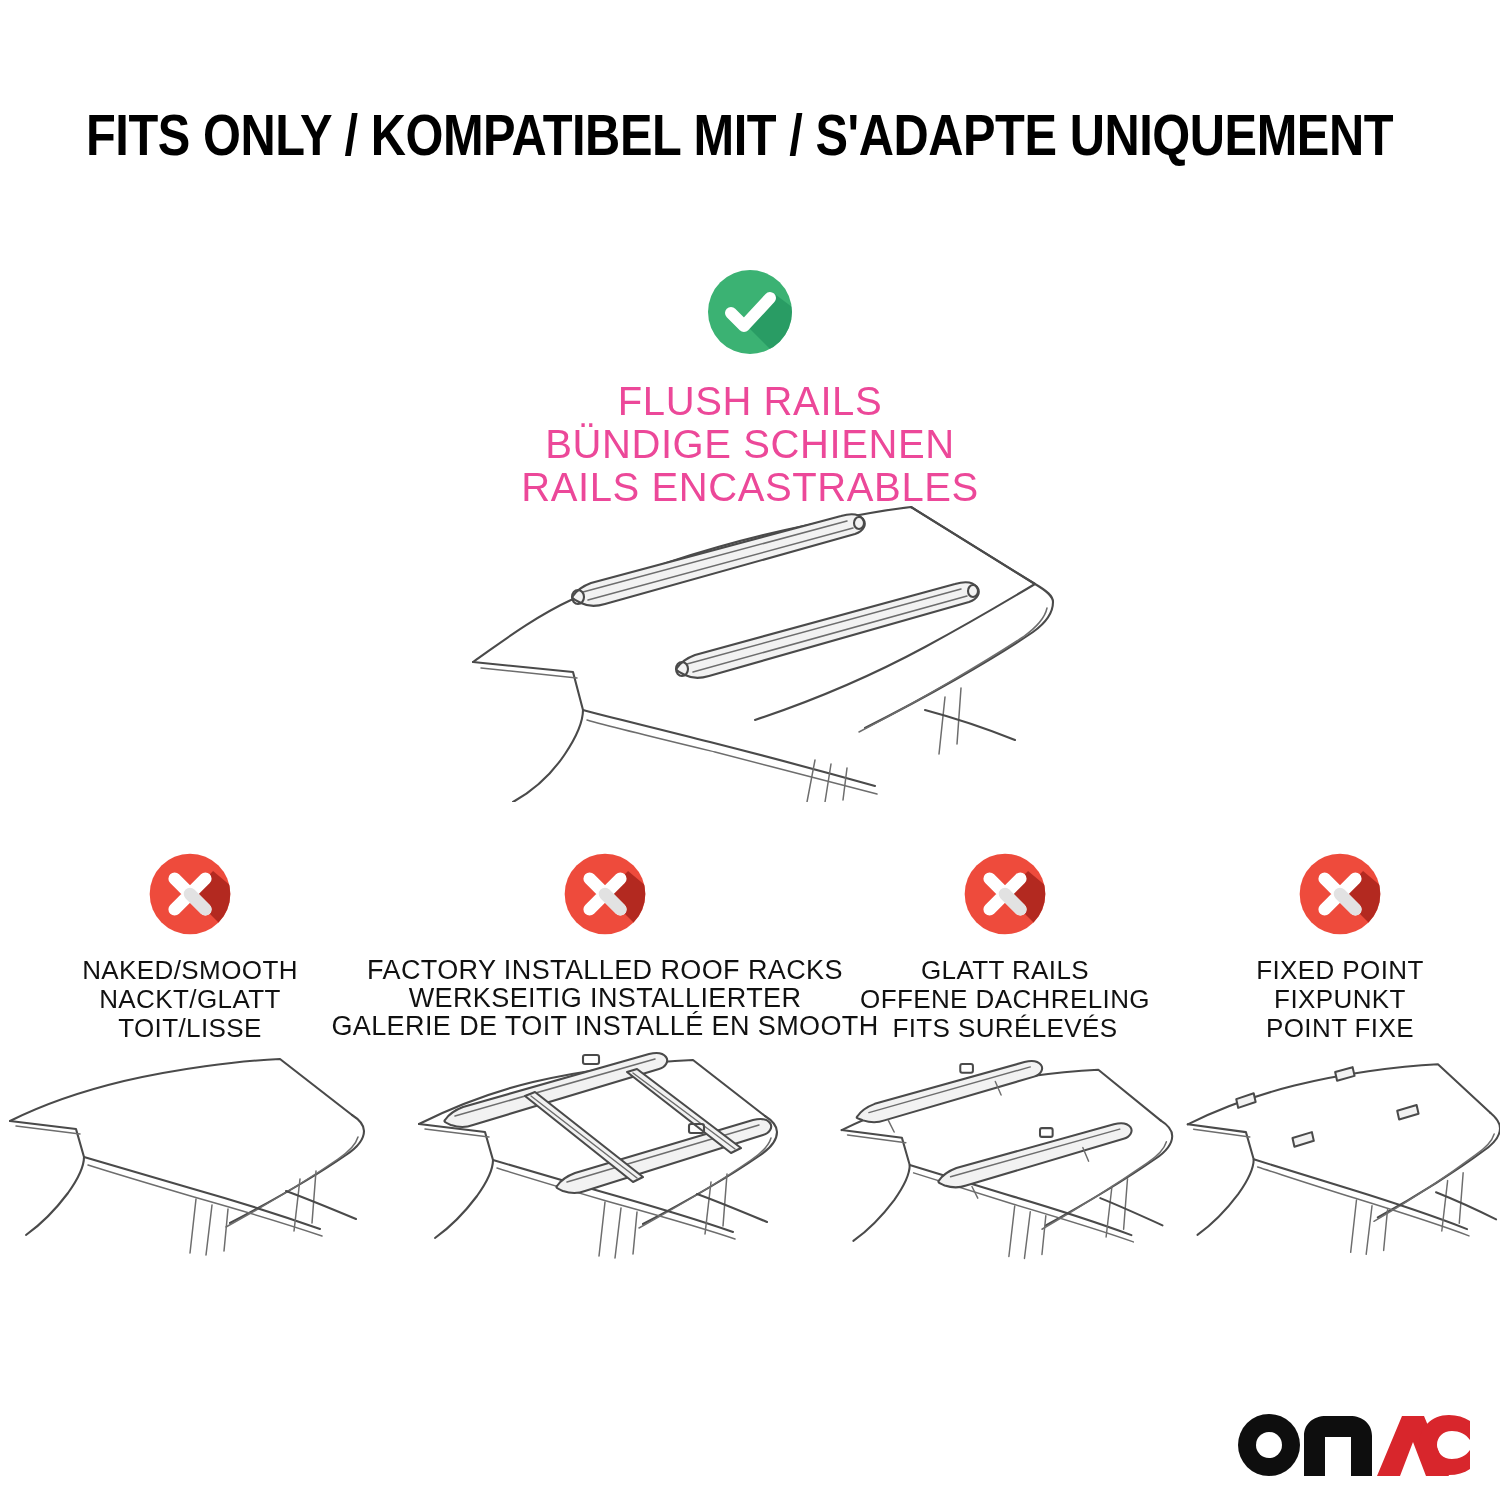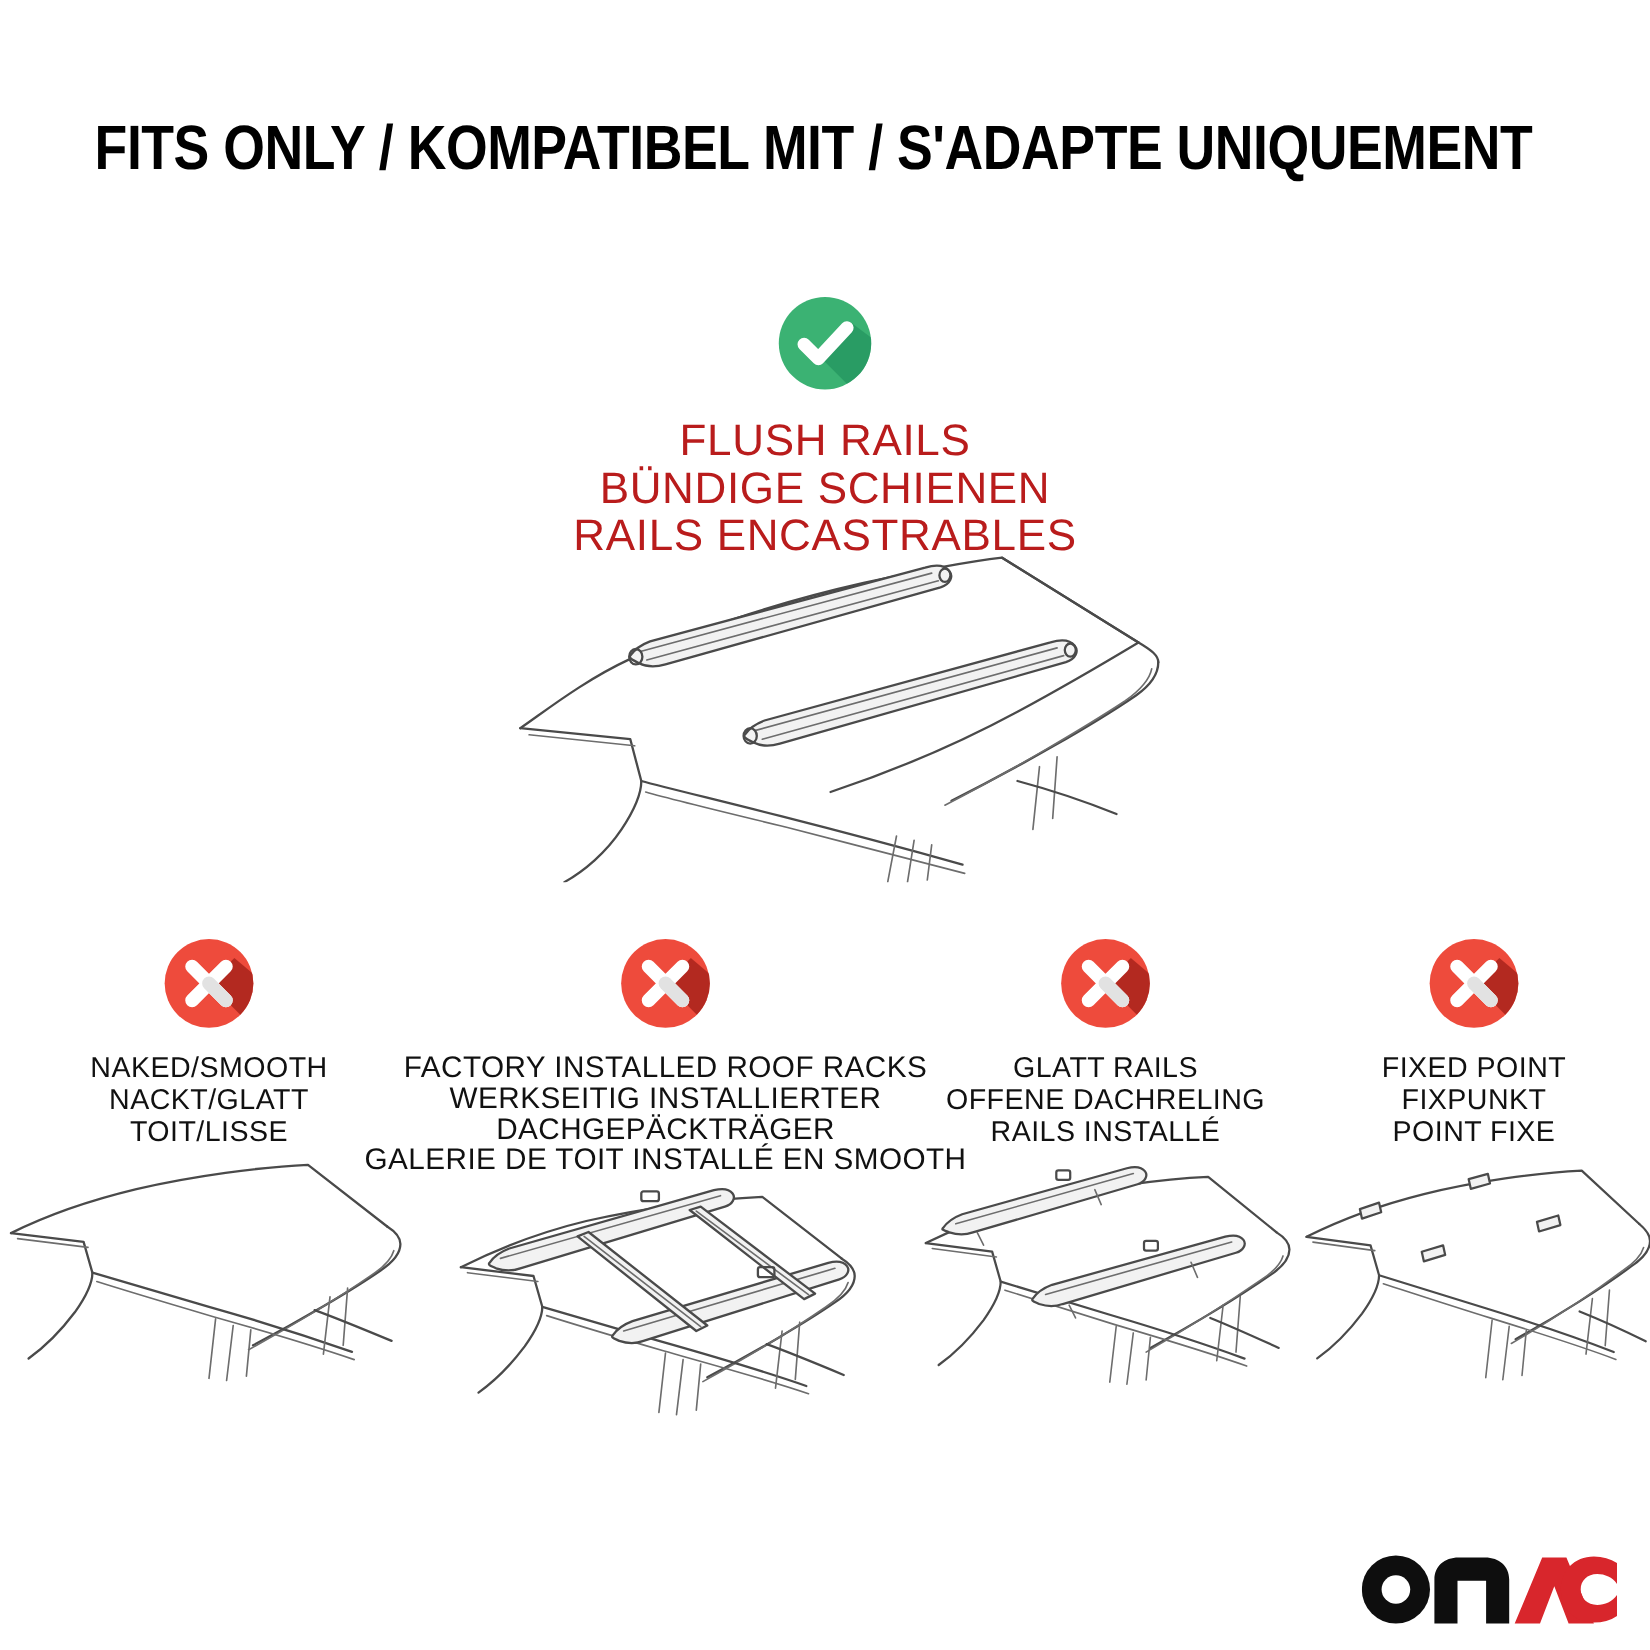--- a/index.html
+++ b/index.html
@@ -48,21 +48,21 @@
   .badge {
     display: block;
     margin: 0 auto;
   }
   #ok-labels {
     margin-top: 18px;
     font-size: 40px;
     line-height: 43px;
     font-weight: 400;
     letter-spacing: 0.6px;
-    color: #b91c1c;
+    color: #ec4899;
   }
   #ok-labels div { white-space: nowrap; }
 
   #flush-art {
     position: absolute;
     left: 455px;
     top: 492px;
     width: 600px;
     height: 310px;
   }
@@ -268,21 +268,20 @@
         <g clip-path="url(#xClip1)">
           <path d="M50 50 L104 104 L112 58 L74 26 Z" fill="#A32018" opacity="0.78"></path>
         </g>
         <path d="M34 34 L66 66 M66 34 L34 66" fill="none" stroke="#FFFFFF" stroke-width="13" stroke-linecap="round"></path>
         <path d="M50 50 L66 66" fill="none" stroke="#E2E2E2" stroke-width="13" stroke-linecap="round"></path>
       </svg>
 
       <div class="cell-labels">
         <div>FACTORY INSTALLED ROOF RACKS</div>
         <div>WERKSEITIG INSTALLIERTER</div>
-        <div>DACHGEPÄCKTRÄGER</div>
         <div>GALERIE DE TOIT INSTALLÉ EN SMOOTH</div>
       </div>
 
       <svg class="cell-art" viewBox="0 0 400 230">
 
         <path class="la" d="M14 74 C38 62 78 44 128 32 C180 20 242 12 288 10 L360 66"></path>
         <path class="la" d="M360 66 C368 71 372 76 372 82 C372 90 366 98 354 106 C328 124 280 152 238 174"></path>
         <path class="la-thin" d="M366 88 C364 95 358 102 346 110 C320 128 274 156 234 178"></path>
         <path class="la" d="M14 74 L80 82 L88 110 C88 120 82 132 72 146 C60 162 44 178 30 188"></path>
         <path class="la-thin" d="M20 79 L84 87"></path>
@@ -321,21 +320,21 @@
         <g clip-path="url(#xClip2)">
           <path d="M50 50 L104 104 L112 58 L74 26 Z" fill="#A32018" opacity="0.78"></path>
         </g>
         <path d="M34 34 L66 66 M66 34 L34 66" fill="none" stroke="#FFFFFF" stroke-width="13" stroke-linecap="round"></path>
         <path d="M50 50 L66 66" fill="none" stroke="#E2E2E2" stroke-width="13" stroke-linecap="round"></path>
       </svg>
 
       <div class="cell-labels">
         <div>GLATT RAILS</div>
         <div>OFFENE DACHRELING</div>
-        <div>RAILS INSTALLÉ</div>
+        <div>FITS SURÉLEVÉS</div>
       </div>
 
       <svg class="cell-art" viewBox="0 0 360 230">
         <path class="la" d="M12 76 C36 64 76 48 124 36 C174 24 232 16 276 14 L340 66"></path>
         <path class="la" d="M340 66 C348 71 352 76 352 82 C352 90 346 98 334 106 C308 124 262 152 222 174"></path>
         <path class="la-thin" d="M346 88 C344 95 338 102 326 110 C300 128 256 156 218 178"></path>
         <path class="la" d="M12 76 L74 84 L82 112 C82 122 76 134 66 148 C54 164 38 180 24 190"></path>
         <path class="la-thin" d="M18 81 L78 89"></path>
         <path class="la" d="M82 112 C102 118 142 130 184 143 C228 156 272 170 310 184"></path>
         <path class="la-thin" d="M86 120 C108 127 146 139 188 152 C232 165 276 178 312 191"></path>

